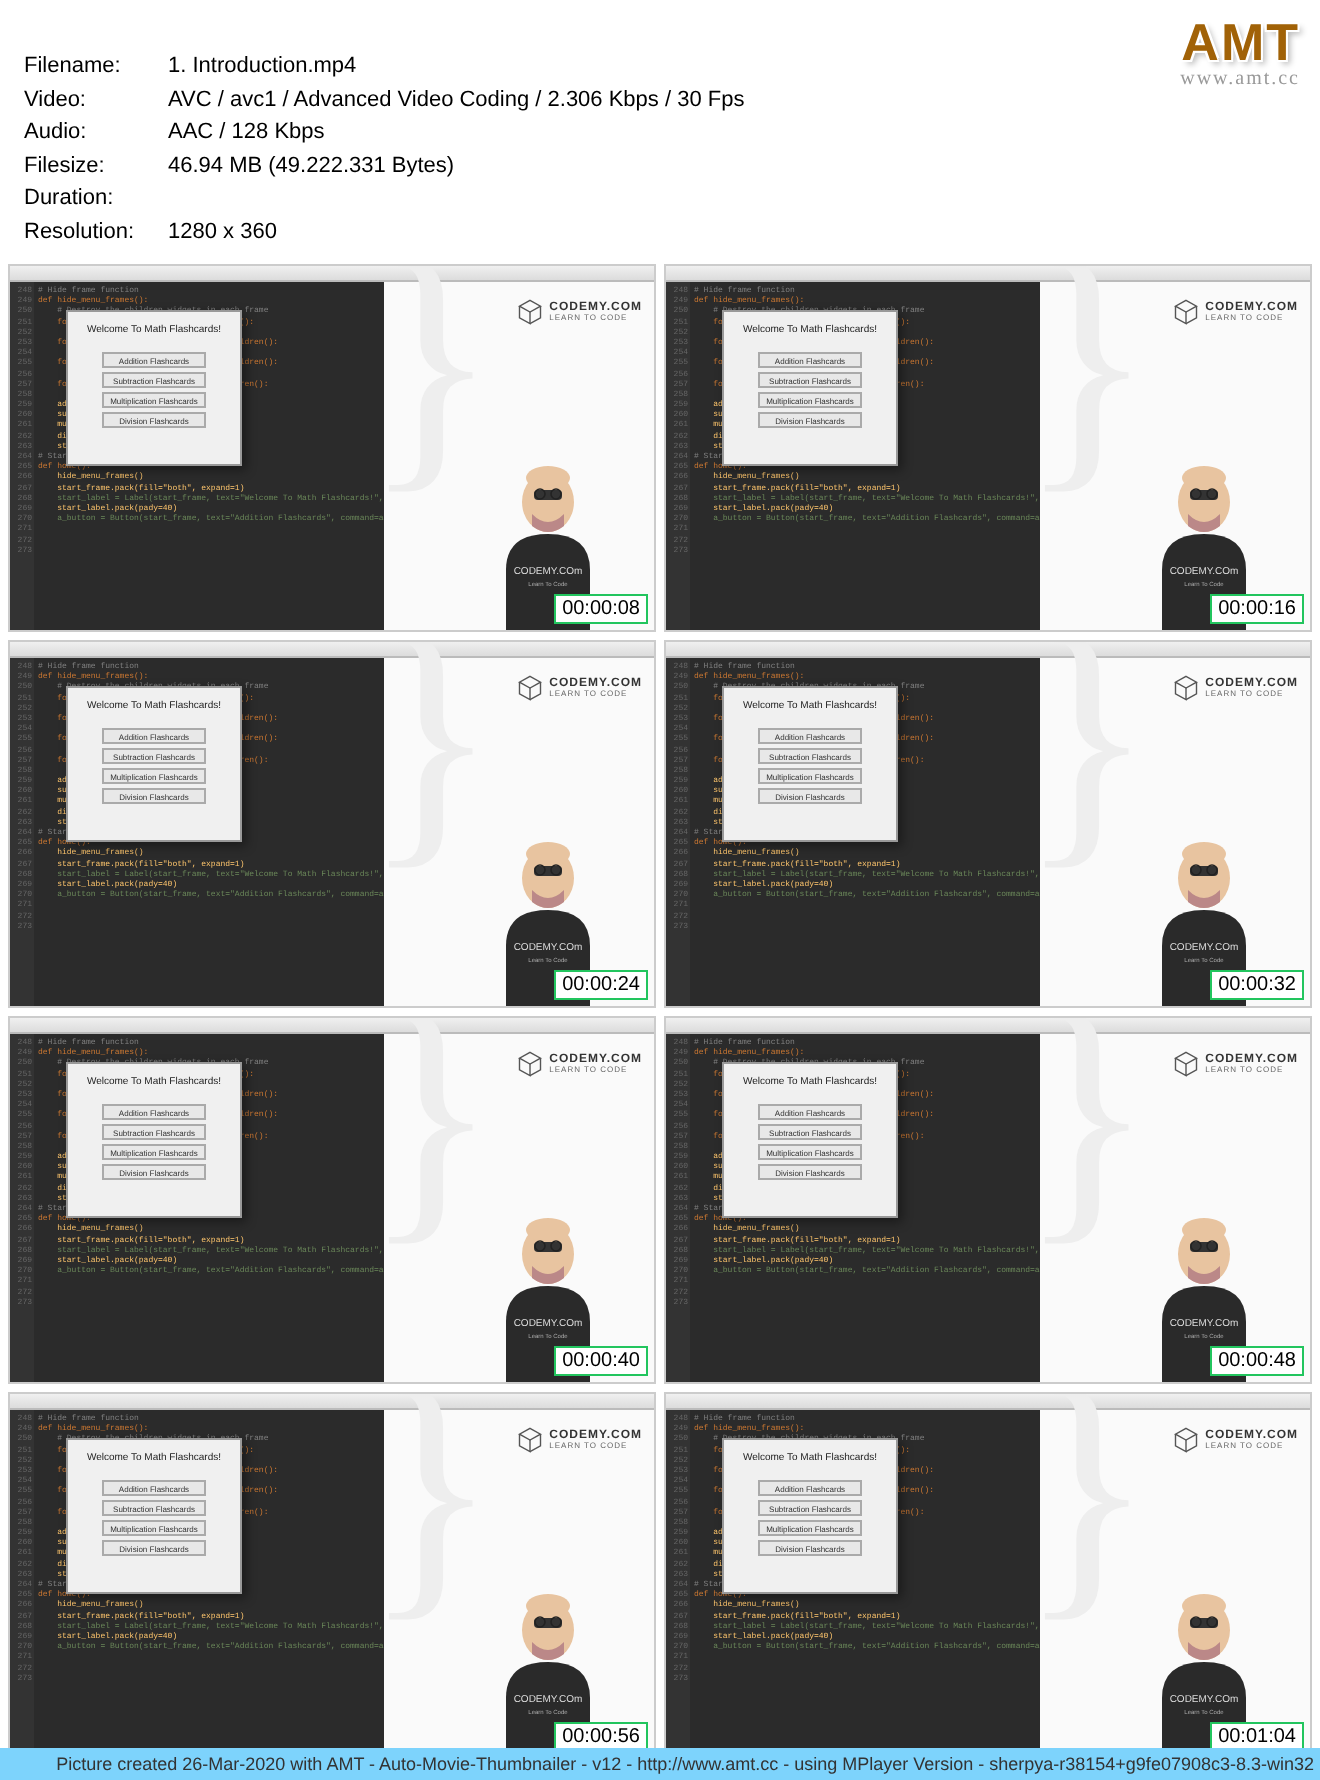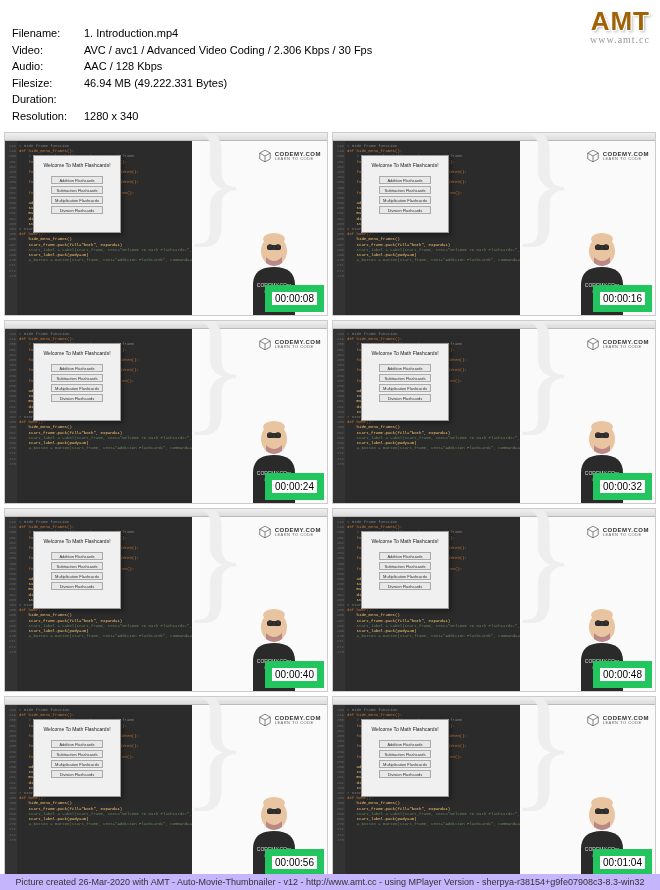--- a/index.html
+++ b/index.html
@@ -183,32 +183,32 @@
   .presenter svg { width: 100%; height: 100%; }
   .timestamp {
     position: absolute;
     bottom: 3px;
     right: 3px;
     background: #fff;
     color: #000;
     font-size: 10px;
     padding: 1px 3px;
     font-family: Arial, sans-serif;
-    border: 7px solid #22c55e;
+    border: 1px solid #22c55e;
   }
   .footer {
     position: absolute;
     bottom: 0;
     left: 0;
     right: 0;
     font-size: 9px;
-    text-align: center;
+    text-align: right;
     padding: 3px;
     color: #333;
-    background: #c4b5fd;
+    background: #7dd3fc;
   }
 </style>
 </head>
 <body>
 
 <div class="watermark">
   <div class="watermark-main">AMT</div>
   <div class="watermark-sub">www.amt.cc</div>
 </div>
 
@@ -227,21 +227,21 @@
     </div>
     <div class="metadata-row">
       <div class="metadata-label">Filesize:</div>
       <div class="metadata-value">46.94 MB (49.222.331 Bytes)</div>
     </div>
     <div class="metadata-row">
       <div class="metadata-label">Duration:</div>
     </div>
     <div class="metadata-row">
       <div class="metadata-label">Resolution:</div>
-      <div class="metadata-value">1280 x 340</div>
+      <div class="metadata-value">1280 x 360</div>
     </div>
   </div>
 
 <div class="thumbs" id="thumbs">
     <div class="thumb">
       <div class="thumb-titlebar"></div>
       <div class="code-pane">
         <div class="gutter">248
 249
 250

